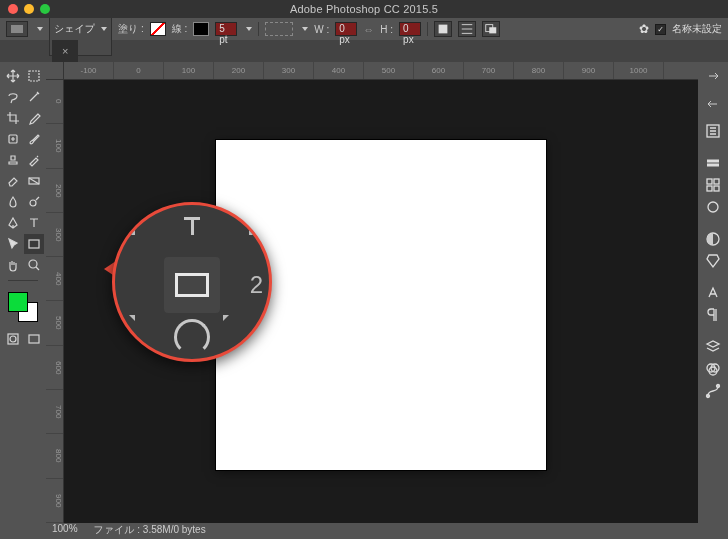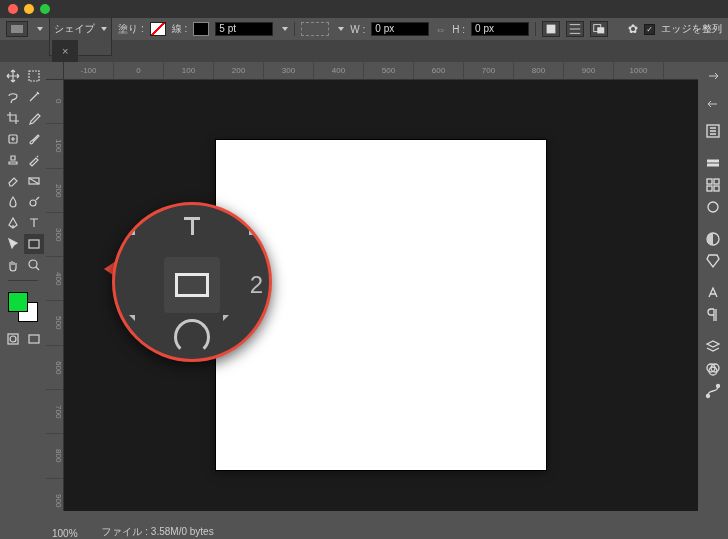--- a/index.html
+++ b/index.html
@@ -16,21 +16,21 @@
 
   
   .options-bar { height: 22px; background: #535353; display: flex; align-items: center; padding: 0 6px; gap: 6px; color: #ddd; font-size: 10px; }
   .opt-swatch { width: 22px; height: 16px; background: #444; border: 1px solid #2a2a2a; display: flex; align-items: center; justify-content: center; }
   .opt-swatch::after { content: ""; width: 12px; height: 8px; background: #888; }
   .opt-dropdown { display: flex; align-items: center; gap: 3px; padding: 19px 4px; background: #4a4a4a; border: 1px solid #2f2f2f; }
   .opt-label { color: #ccc; }
   .opt-sep { width: 1px; height: 14px; background: #3a3a3a; }
   .fill-swatch { width: 16px; height: 14px; background: linear-gradient(135deg,#fff 45%,#f00 45%,#f00 55%,#fff 55%); border:1px solid #222; }
   .stroke-swatch { width: 16px; height: 14px; background:#000; border:1px solid #888; }
-  .opt-input { width: 58px; height: 14px; background:#000000; border:1px solid #262626; color:#ddd; font-size:10px; padding:0 3px; }
+  .opt-input { width: 22px; height: 14px; background:#7f1d1d; border:1px solid #262626; color:#ddd; font-size:10px; padding:0 3px; }
   .opt-chain { font-size:11px; color:#aaa; }
   .opt-right { margin-left:auto; display:flex; align-items:center; gap:6px; }
   .btn-icon { width:18px; height:16px; background:#454545; border:1px solid #2a2a2a; }
   .gear-icon svg, .btn-icon svg { width:100%; height:100%; }
   .checkbox { width:11px; height:11px; background:#2b2b2b; border:1px solid #1a1a1a; display:inline-flex; align-items:center; justify-content:center; color:#ddd; font-size:8px; }
 
   
   .tab-strip { height: 22px; background:#434343; display:flex; align-items:center; padding-left:52px; }
   .doc-tab { display:flex; align-items:center; gap:6px; padding:0 10px; height:100%; background:#2e2e2e; color:#ddd; font-size:10px; }
   .doc-close { color:#aaa; font-size:11px; }
@@ -51,21 +51,21 @@
 
   
   .canvas-area { flex:1; position:relative; background:#262626; overflow:hidden; }
   .ruler-h { position:absolute; top:0; left:18px; right:0; height:18px; background:#535353; border-bottom:1px solid #343434; display:flex; color:#999; font-size:8px; overflow:hidden; }
   .ruler-h span { width:50px; text-align:center; border-right:1px solid #444; line-height:18px; }
   .ruler-v { position:absolute; top:18px; left:0; width:18px; bottom:16px; background:#535353; border-right:1px solid #343434; display:flex; flex-direction:column; color:#999; font-size:8px; overflow:hidden; }
   .ruler-v span { height:50px; writing-mode:vertical-rl; text-align:center; border-bottom:1px solid #444; }
   .ruler-origin { position:absolute; top:0; left:0; width:18px; height:18px; background:#535353; border-right:1px solid #343434; border-bottom:1px solid #343434; }
   .canvas-viewport { position:absolute; top:18px; left:18px; right:0; bottom:16px; background:#1b1b1b; display:flex; align-items:flex-start; justify-content:center; padding-top:60px; }
   .canvas { width:330px; height:330px; background:#fff; box-shadow:0 0 0 1px #000, 0 2px 10px rgba(0,0,0,.5); }
-  .status-bar { position:absolute; bottom:0; left:0; right:0; height:28px; background:#535353; display:flex; align-items:flex-end; color:#ccc; font-size:10px; padding:0 6px; gap:24px; }
+  .status-bar { position:absolute; bottom:0; left:0; right:0; height:16px; background:#535353; display:flex; align-items:flex-start; color:#ccc; font-size:10px; padding:0 6px; gap:16px; }
 
   
   .right-dock { width:30px; background:#535353; display:flex; flex-direction:column; align-items:center; padding-top:4px; gap:14px; }
   .dock-group { display:flex; flex-direction:column; gap:4px; }
   .dock-icon { width:20px; height:18px; display:flex; align-items:center; justify-content:center; color:#ccc; }
   .dock-icon svg { width:16px; height:16px; stroke:#ddd; fill:none; stroke-width:1.3; }
   .dock-ctrl { width:12px; height:12px; margin-top:2px; }
 
   
   .callout { position:absolute; top:140px; left:66px; width:160px; height:160px; border-radius:50%; border:3px solid #e84a3a; background:#3a3a3a; overflow:hidden; box-shadow:0 4px 14px rgba(0,0,0,.6); z-index:50; }
@@ -88,20 +88,21 @@
 </style>
 </head>
 <body>
 
 <div class="title-bar">
   <div class="mac-btns">
     <div class="mac-btn mac-close"></div>
     <div class="mac-btn mac-min"></div>
     <div class="mac-btn mac-max"></div>
   </div>
+  <div class="title-text">Adobe Photoshop CC 2015.5</div>
 </div>
 
 <div class="options-bar">
   <div class="opt-swatch"></div>
     <span class="caret"></span>
   <div class="opt-dropdown">
     <span>シェイプ</span>
       <span class="caret"></span>
   </div>
   <span class="opt-label">塗り :</span>
@@ -125,21 +126,21 @@
   <div class="btn-icon"><svg viewBox="0 0 18 16">
         <path d="M3 3h12M3 8h12M3 13h12" stroke="#ddd"></path>
       </svg></div>
   <div class="btn-icon"><svg viewBox="0 0 18 16">
         <rect x="3" y="3" width="8" height="8" fill="none" stroke="#ddd"></rect>
         <rect x="7" y="6" width="8" height="7" fill="#ddd"></rect>
       </svg></div>
   <div class="opt-right">
     <span style="color:#ddd;font-size:12px">✿</span>
     <span class="checkbox">✓</span>
-    <span>エッジを整列</span>
+    <span>名称未設定</span>
   </div>
 </div>
 
 <div class="tab-strip">
   <div class="doc-tab">
     <span class="doc-close">×</span>
   </div>
 </div>
 
 <div class="workspace">

